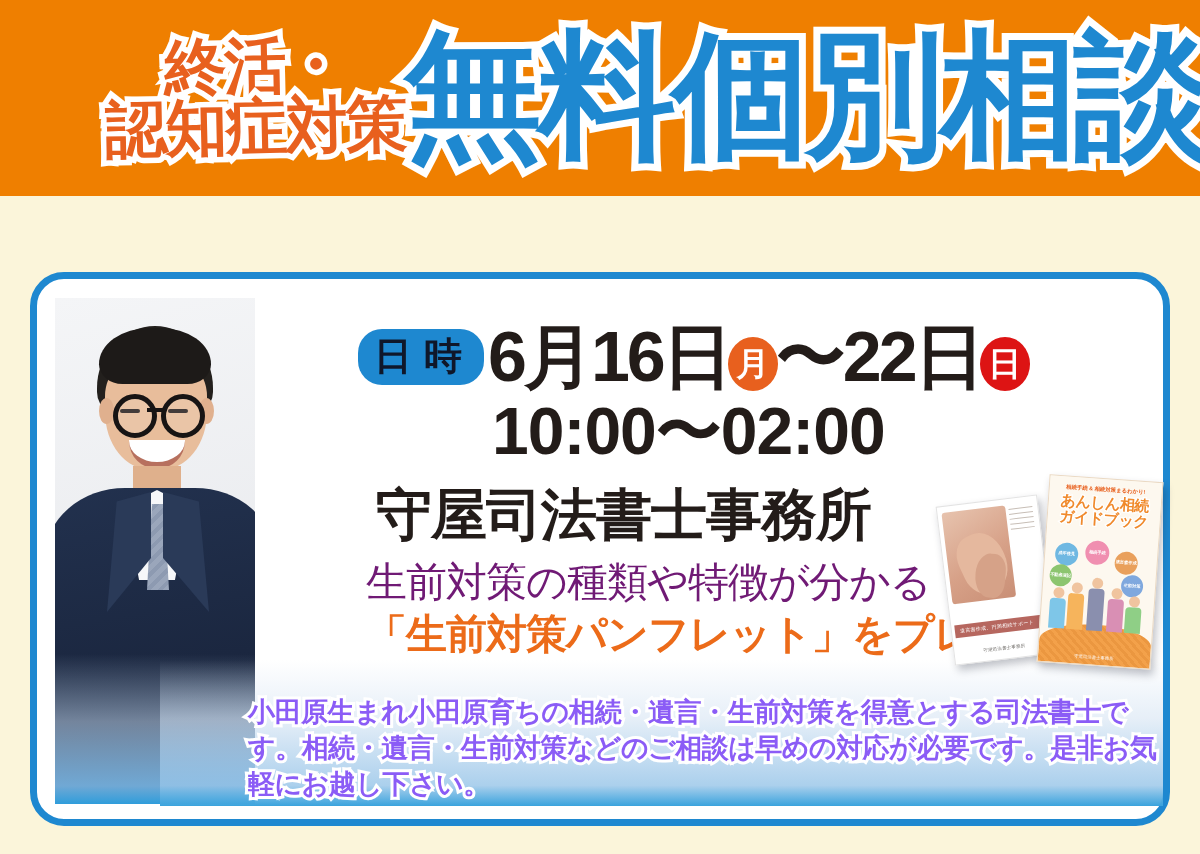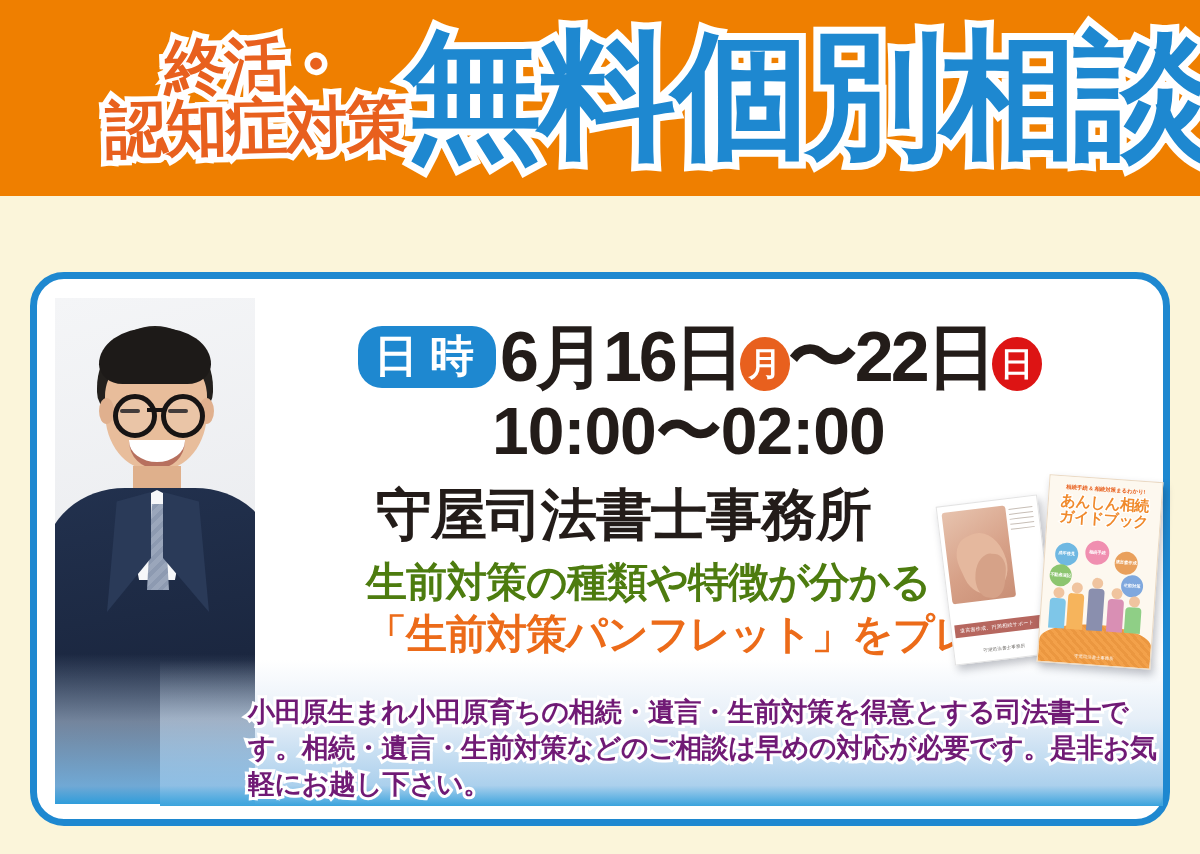--- a/index.html
+++ b/index.html
@@ -125,22 +125,22 @@
   }
   
   .nameplate{
     position:absolute;left:60px;top:726px;
     font-size:40px;font-weight:bold;color:#16120f;
     -webkit-text-stroke:7px #ffffff;paint-order:stroke fill;
     letter-spacing:2px;white-space:nowrap;
   }
   
   .label-box{
-    display:inline-block;background:#1E88D0;color:#ffffff;
-    font-weight:bold;font-size:44px;line-height:1;
+    display:inline-block;background:#1E88D0;color:#0f172a;
+    font-weight:bold;font-size:38px;line-height:1;
     padding:8px 10px 10px 10px;letter-spacing:12px;
     text-indent:6px;box-sizing:border-box;border-radius:24px;
   }
   .row-date{position:absolute;left:358px;top:322px;display:flex;align-items:center;}
   .date-text{
     margin-left:4px;font-size:70px;font-weight:bold;color:#231c19;
     letter-spacing:-3px;white-space:nowrap;line-height:1;
   }
   .circ{
     display:inline-block;width:50px;height:54px;border-radius:50%;
@@ -157,21 +157,21 @@
   }
   .row-place{position:absolute;left:358px;top:487px;display:flex;align-items:center;}
   .place-text{
     margin-left:18px;font-size:56px;font-weight:bold;color:#231c19;
     letter-spacing:-1px;white-space:nowrap;line-height:1;
   }
   .promo{
     position:absolute;left:366px;top:556px;width:600px;
   }
   .promo-1{
-    font-size:41px;font-weight:bold;color:#4d7c0f;
+    font-size:41px;font-weight:normal;color:#701a75;
     letter-spacing:-1px;white-space:nowrap;line-height:1.28;
   }
   .promo-2{
     font-size:41px;font-weight:bold;color:#EC6B19;
     letter-spacing:-1px;white-space:nowrap;line-height:1.28;
   }
   
   .pamphlets{position:absolute;left:945px;top:478px;width:215px;height:205px;}
   .pam{
     position:absolute;background:#fff;
@@ -253,21 +253,21 @@
     background:repeating-linear-gradient(45deg,#f3a14a 0 3px,#eb9740 3px 6px);
     border-radius:60% 60% 0 0/22px 22px 0 0;
   }
   .pam-r-foot{
     position:absolute;left:0;right:0;bottom:5px;text-align:center;
     font-size:4.2px;color:#ffffff;letter-spacing:.2px;
   }
   
   .bio{
     position:absolute;left:248px;top:694px;width:920px;
-    font-size:27px;line-height:1.34;color:#701a75;font-weight:bold;
+    font-size:27px;line-height:1.34;color:#8b5cf6;font-weight:bold;
     -webkit-text-stroke:6px #ffffff;paint-order:stroke fill;
     letter-spacing:-.5px;
   }
   .bio-bg{
     position:absolute;left:160px;top:660px;width:1003px;height:146px;
     background:linear-gradient(to bottom,rgba(210,224,240,0) 0%,rgba(206,223,241,.5) 40%,rgba(150,196,232,.8) 86%,#3aa3dd 100%);
   }
 </style>
 </head>
 <body>

